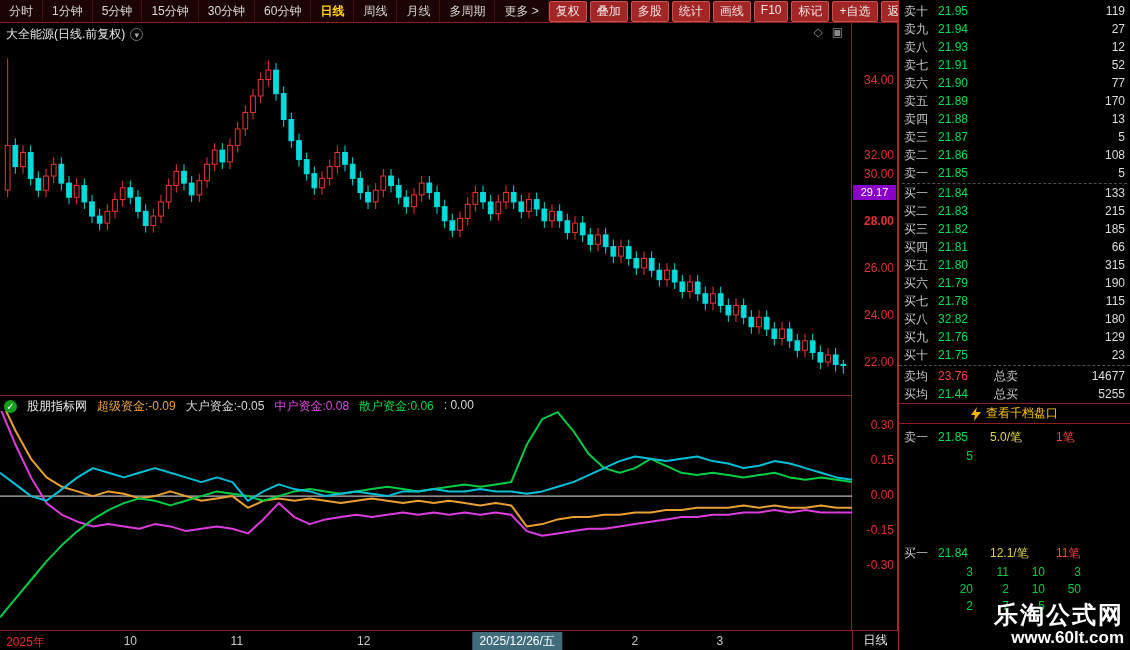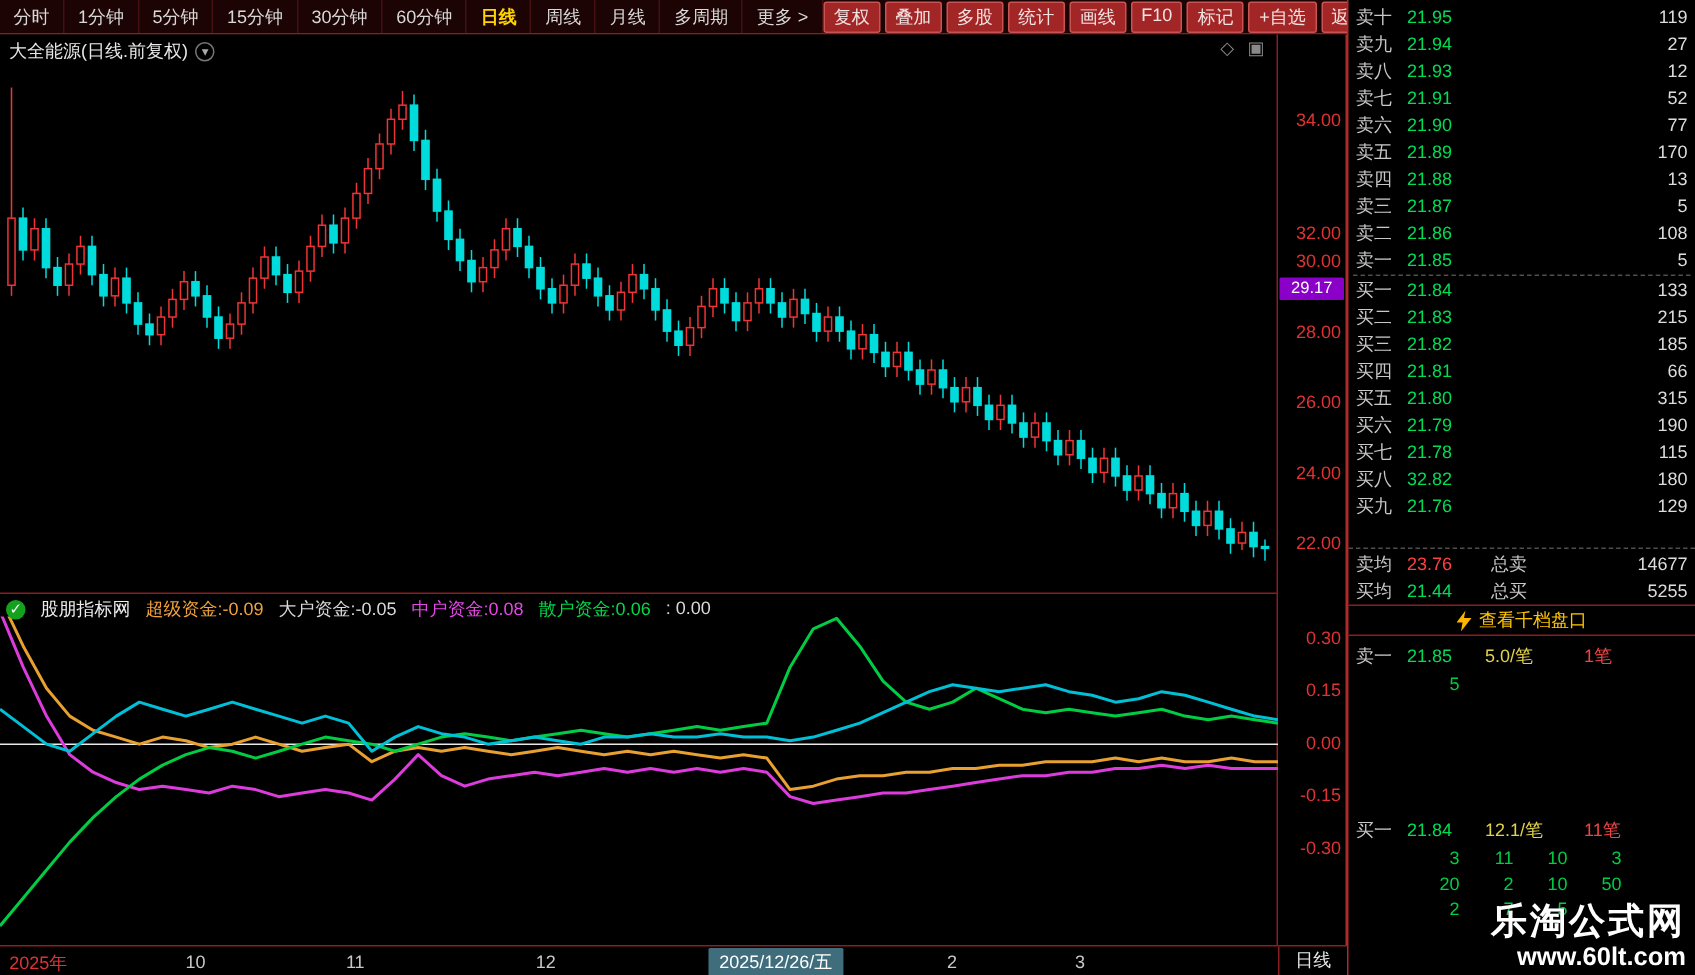--- a/index.html
+++ b/index.html
@@ -337,21 +337,21 @@
       <span>◇</span>
       <span>▣</span>
     </div>
   </div>
 
   <div class="price-axis">
     <div class="badge" style="top: 162.225px; background: rgb(138, 0, 200);">29.17</div>
   <div class="pa-label" style="top: 49.5063px;">34.00</div>
       <div class="pa-label" style="top: 96.5949px; margin-top: 28px;">32.00</div>
       <div class="pa-label" style="top: 143.684px;">30.00</div>
-      <div class="pa-label" style="top: 190.772px;">28.00</div>
+      <div class="pa-label" style="top: 190.772px; font-weight: bold;">28.00</div>
       <div class="pa-label" style="top: 237.861px;">26.00</div>
       <div class="pa-label" style="top: 284.949px;">24.00</div>
       <div class="pa-label" style="top: 332.038px;">22.00</div>
       <div class="pa-label" style="top: 395.155px;">0.30</div>
       <div class="pa-label" style="top: 430.128px;">0.15</div>
       <div class="pa-label" style="top: 465.102px;">0.00</div>
       <div class="pa-label" style="top: 500.075px;">-0.15</div>
       <div class="pa-label" style="top: 535.048px;">-0.30</div>
     </div>
 
@@ -482,20 +482,25 @@
         <div class="ob-row">
           <span class="ob-l">买八</span>
           <span class="ob-p">32.82</span>
           <span class="ob-v">180</span>
         </div>
         <div class="ob-row">
           <span class="ob-l">买九</span>
           <span class="ob-p">21.76</span>
           <span class="ob-v">129</span>
         </div>
+        <div class="ob-row">
+          <span class="ob-l">买十</span>
+          <span class="ob-p">21.75</span>
+          <span class="ob-v">23</span>
+        </div>
       </div>
 
     <div class="ob-summary">
       <div class="sum-row">
         <span class="sum-l">卖均</span>
         <span class="sum-v red">23.76</span>
         <span class="sum-l2">总卖</span>
         <span class="sum-t">14677</span>
       </div>
       <div class="sum-row">

